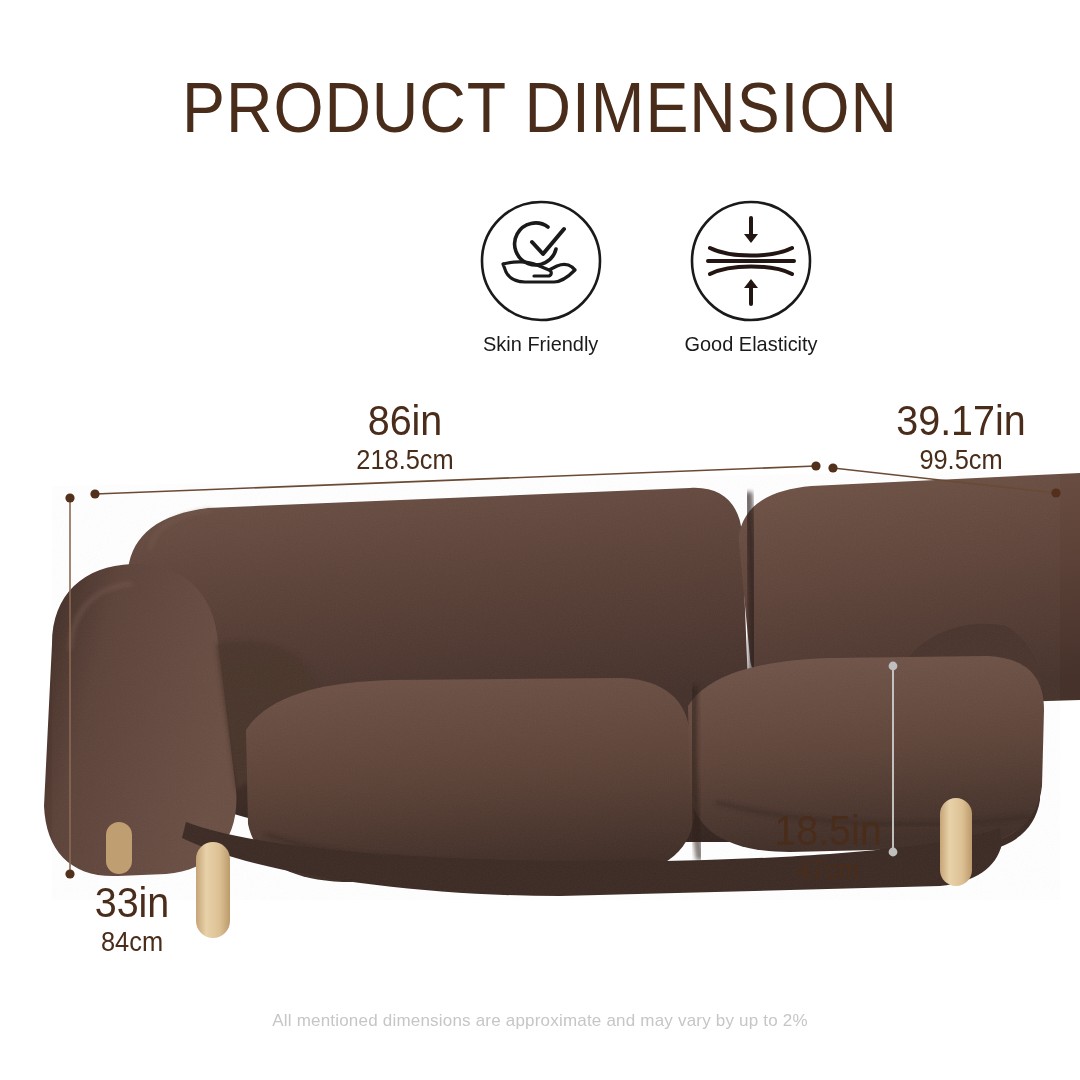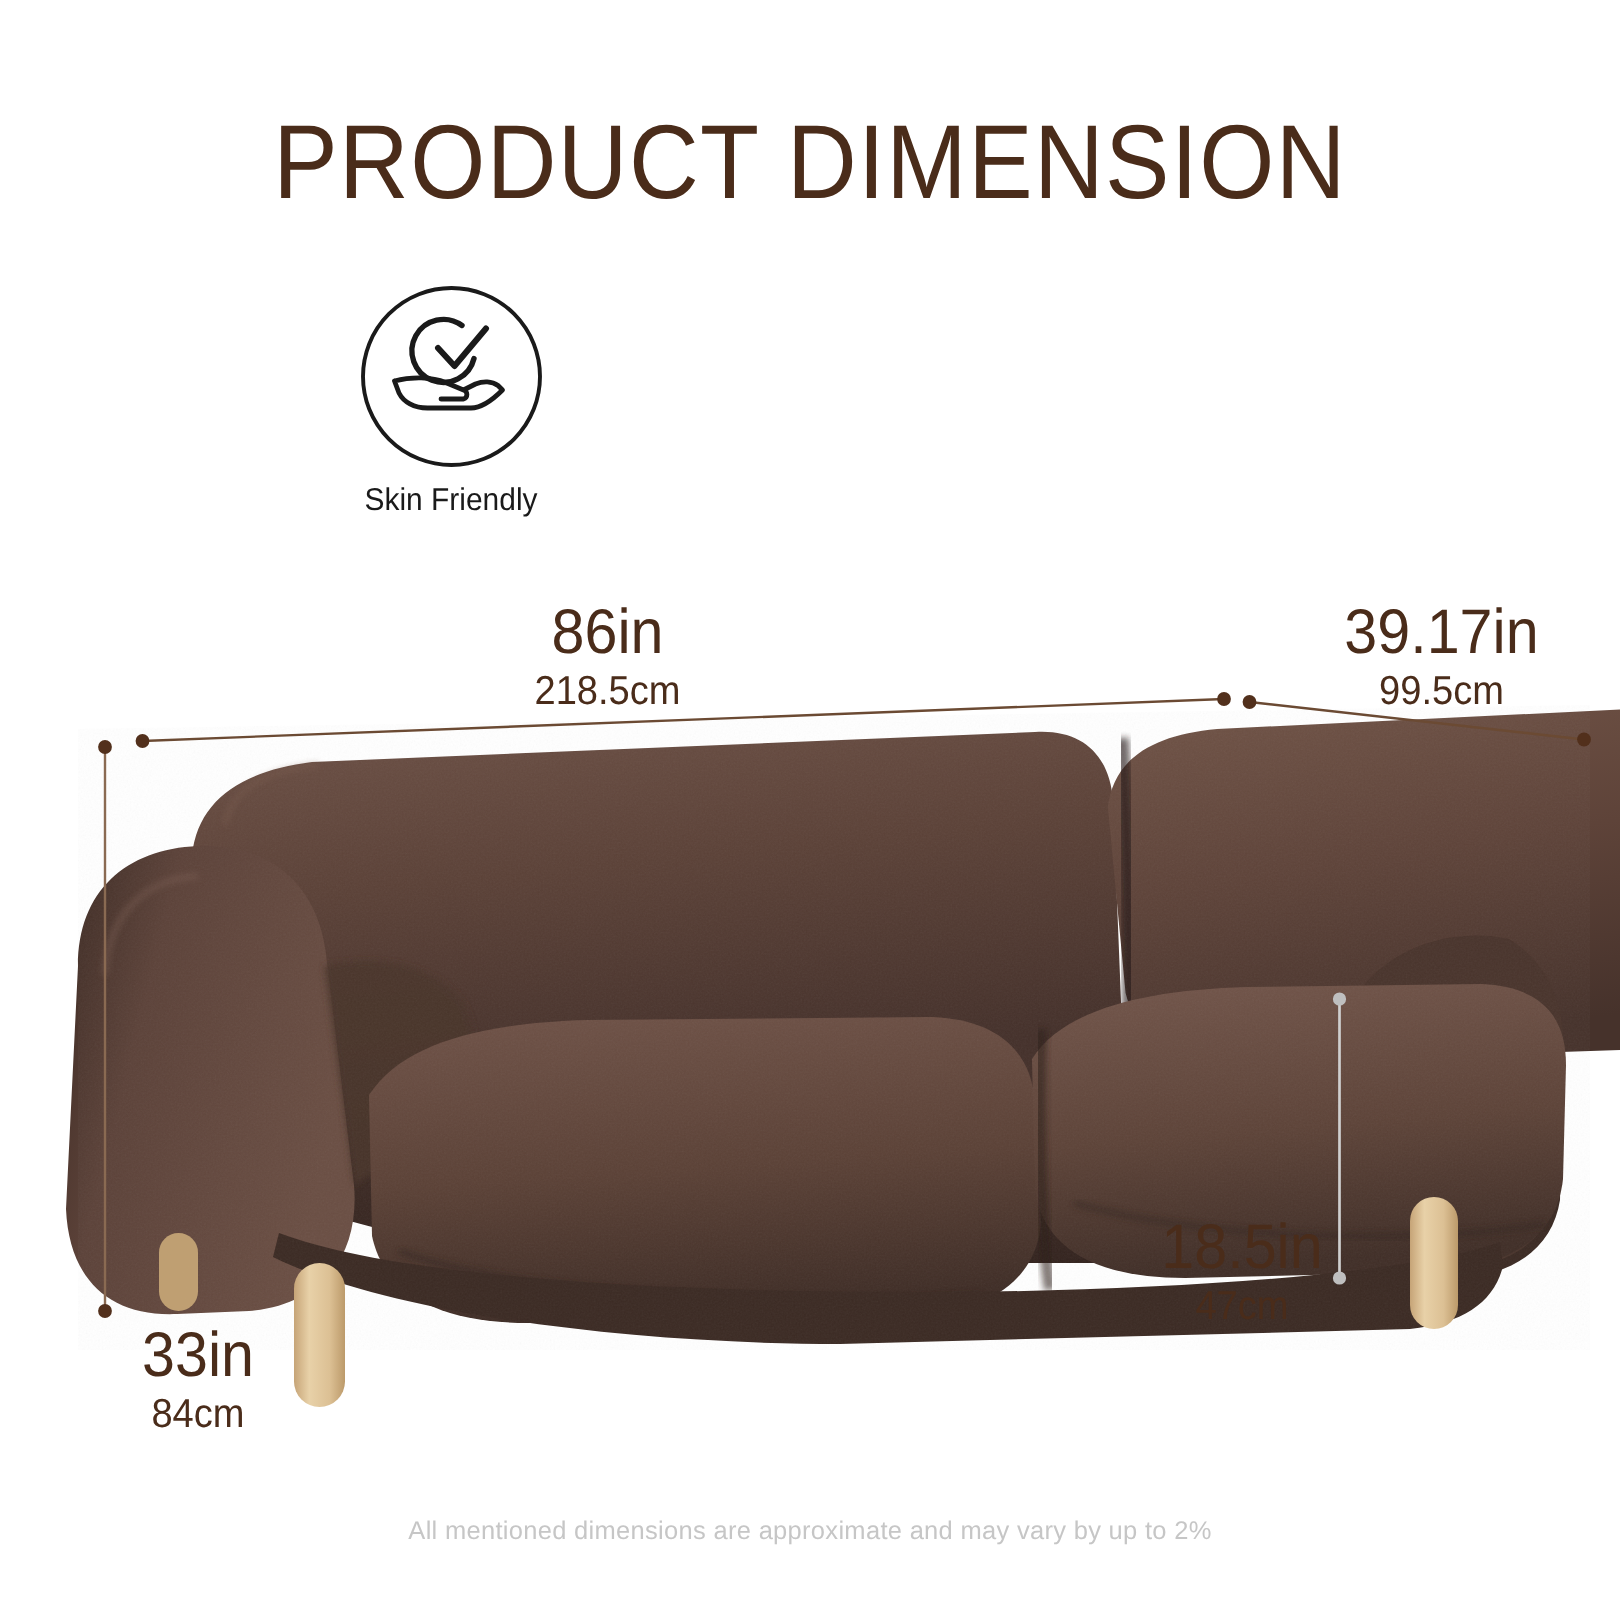--- a/index.html
+++ b/index.html
@@ -29,25 +29,25 @@
     font-weight: 400;
     letter-spacing: 1px;
     transform: scaleX(0.92);
     white-space: nowrap;
   }
 
   
   #features {
     position: absolute;
     left: 196px;
-    top: 186px;
+    top: 196px;
     width: 660px;
     height: 180px;
     display: flex;
-    justify-content: flex-start;
+    justify-content: flex-end;
     align-items: flex-start;
   }
   .feature {
     width: 210px;
     display: flex;
     flex-direction: column;
     align-items: center;
   }
   .feature-icon {
     width: 130px;
@@ -135,20 +135,33 @@
         <path d="M72 31 A21 21 0 1 0 80 53" fill="none" stroke="#1a1a1a" stroke-width="3.6" stroke-linecap="round"></path>
         <path d="M56 46 L67 58 L88 33" fill="none" stroke="#1a1a1a" stroke-width="4" stroke-linecap="round" stroke-linejoin="round"></path>
         <path d="M27 68 C38 65 52 65 61 69 L73 74 C76 75 76 79 73 80 L58 80
                  M27 68 L30 76 C33 82 40 86 49 86 L78 86 C84 86 92 81 99 74
                  L96 71 C92 68 86 68 81 70 L73 74" fill="none" stroke="#1a1a1a" stroke-width="3.2" stroke-linecap="round" stroke-linejoin="round"></path>
       </svg>
       <div class="feature-label">Skin Friendly</div>
     </div>
 
 
+    <div class="feature">
+      <svg class="feature-icon" viewBox="0 0 130 130">
+        <circle cx="65" cy="65" r="59" fill="none" stroke="#1a1a1a" stroke-width="2.6"></circle>
+        <path d="M65 22 L65 43" stroke="#231511" stroke-width="4" stroke-linecap="round"></path>
+        <path d="M58 38 L65 47 L72 38 Z" fill="#231511"></path>
+        <path d="M24 52 C44 62 86 62 106 52" fill="none" stroke="#231511" stroke-width="4" stroke-linecap="round"></path>
+        <path d="M22 65 L108 65" stroke="#231511" stroke-width="4" stroke-linecap="round"></path>
+        <path d="M24 78 C44 68 86 68 106 78" fill="none" stroke="#231511" stroke-width="4" stroke-linecap="round"></path>
+        <path d="M65 108 L65 87" stroke="#231511" stroke-width="4" stroke-linecap="round"></path>
+        <path d="M58 92 L65 83 L72 92 Z" fill="#231511"></path>
+      </svg>
+      <div class="feature-label">Good Elasticity</div>
+    </div>
 
   </div>
 
   <svg id="sofa-svg" viewBox="0 0 1080 530">
     <defs>
       <linearGradient id="gBackL" x1="0" y1="0" x2="0.25" y2="1">
         <stop offset="0%" stop-color="#6c5045"></stop>
         <stop offset="45%" stop-color="#5b4137"></stop>
         <stop offset="100%" stop-color="#44302a"></stop>
       </linearGradient>

